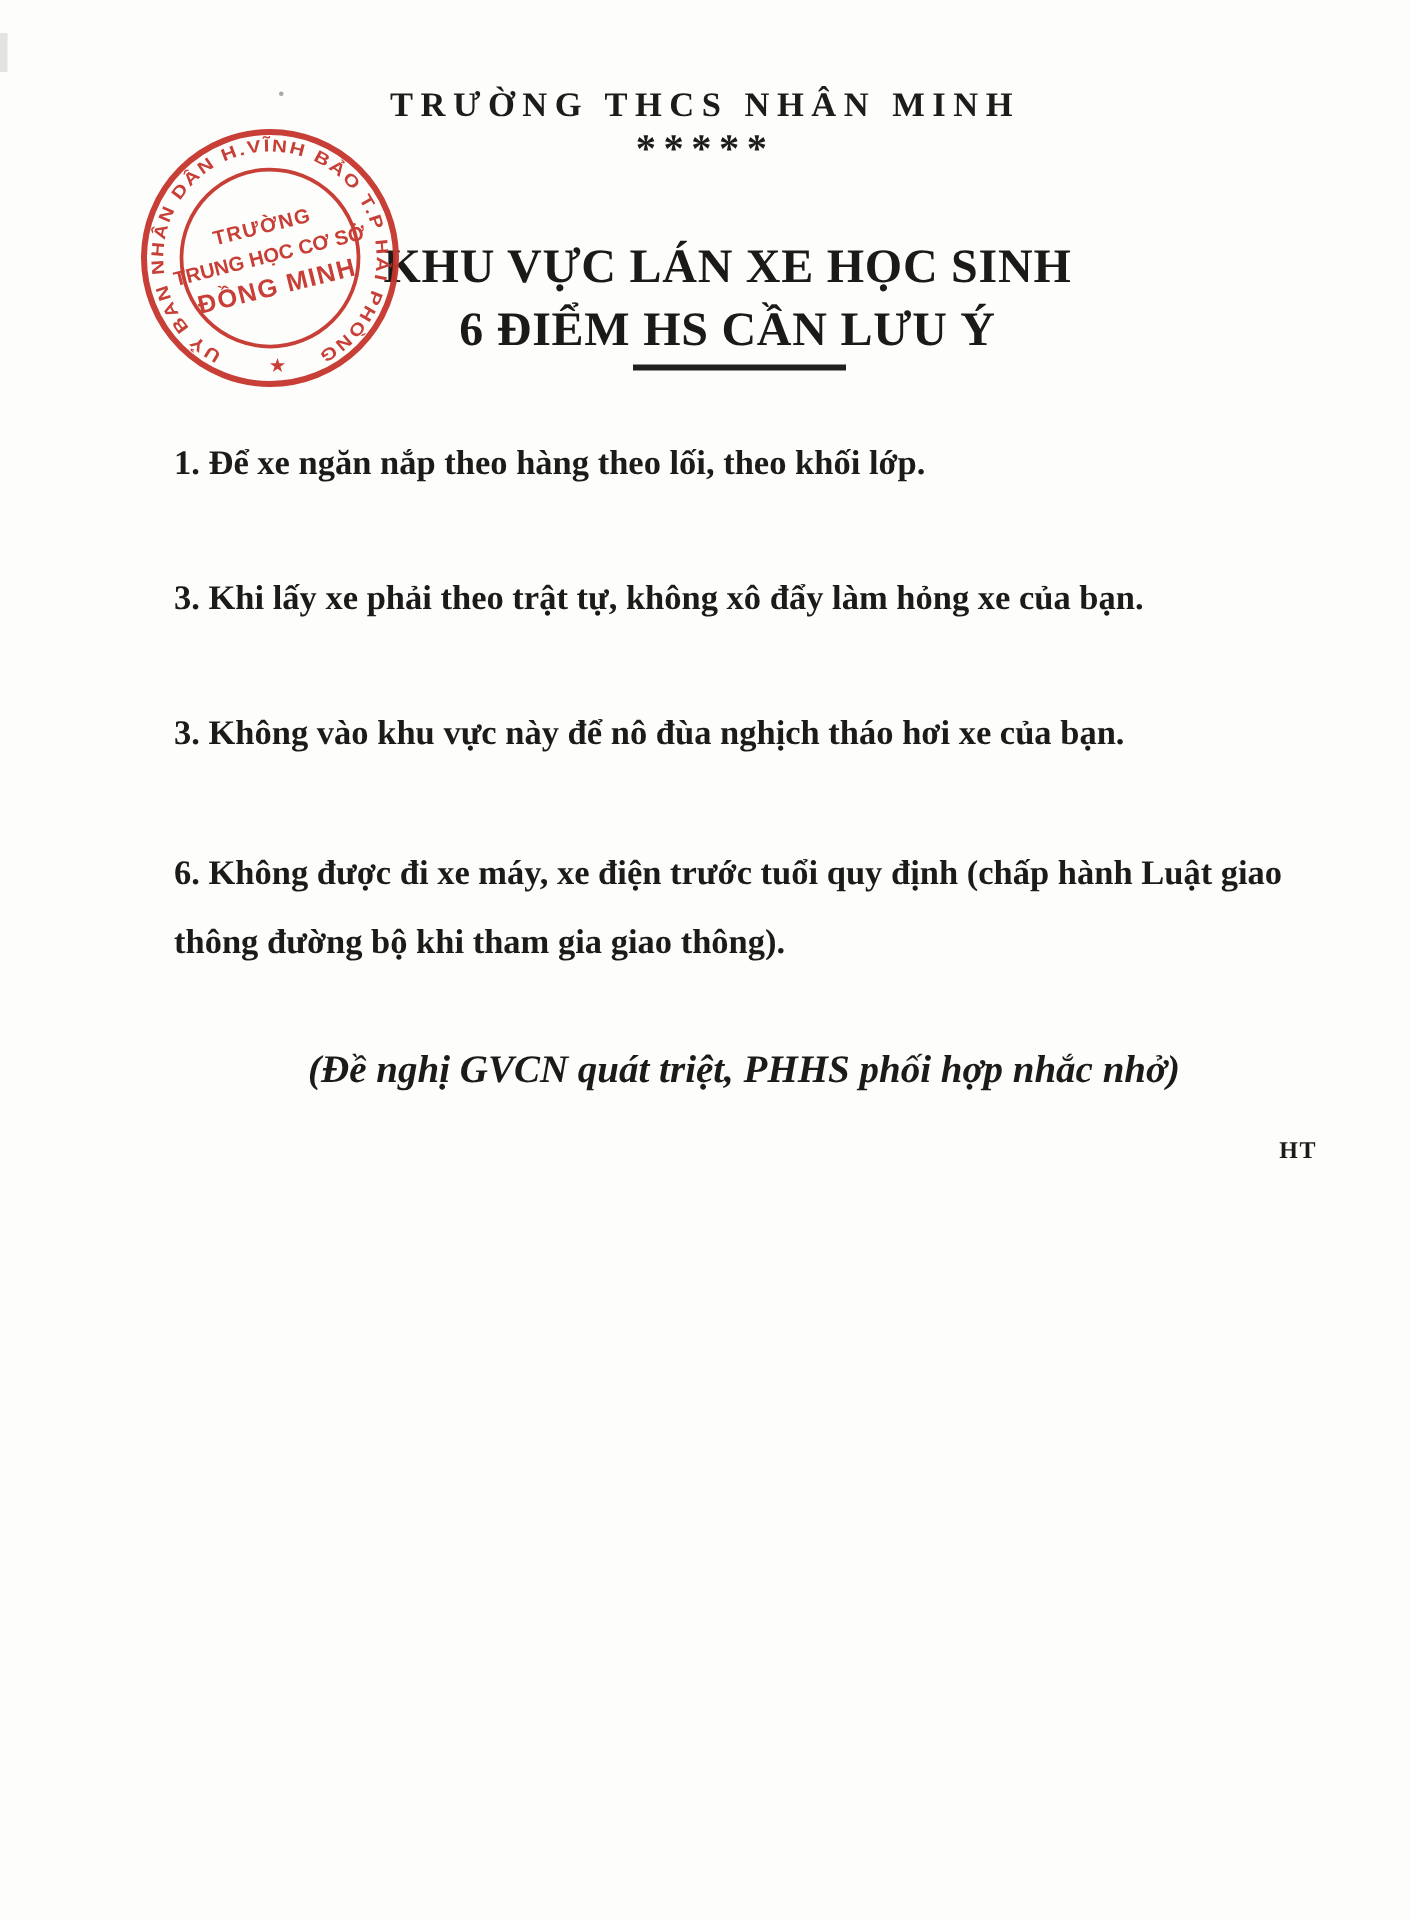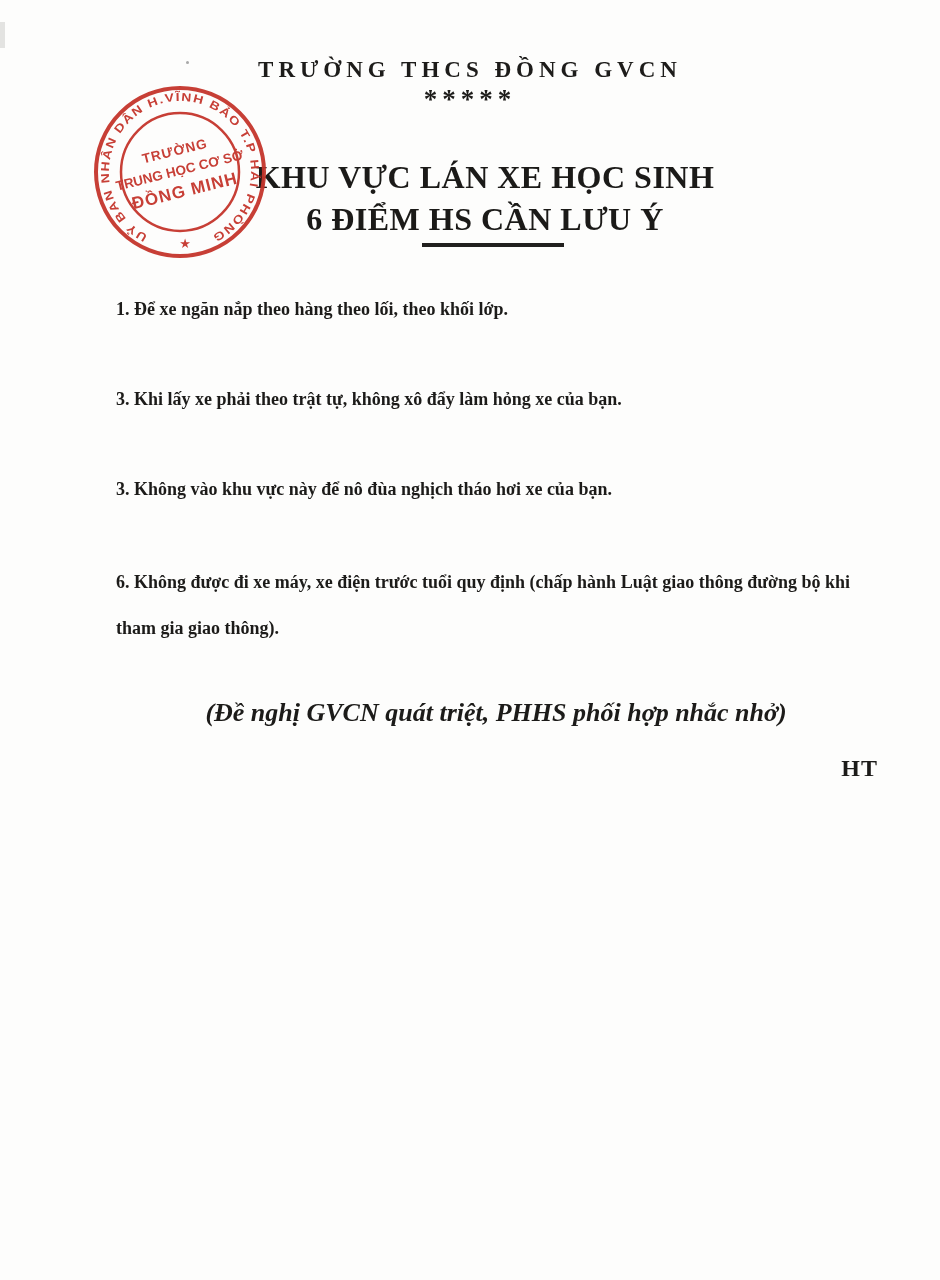--- a/index.html
+++ b/index.html
@@ -68,21 +68,21 @@
     transform: translateX(8px);
   }
 
   
   .items {
     margin-top: 42px;
     padding-left: 116px;
     padding-right: 58px;
   }
   .item {
-    font-size: 18px;
+    font-size: 23px;
     font-weight: 700;
     line-height: 40px;
     margin-bottom: 50px;
     color: #1c1b19;
     white-space: nowrap;
   }
   .item.wrap {
     white-space: normal;
     line-height: 46px;
     max-width: 772px;
@@ -97,21 +97,21 @@
     font-size: 26px;
     font-weight: 700;
     font-style: italic;
     line-height: 36px;
     color: #1c1b19;
   }
   .signature {
     margin-top: 22px;
     text-align: right;
     padding-right: 62px;
-    font-size: 24px;
+    font-size: 16px;
     font-weight: 700;
     letter-spacing: 1px;
     line-height: 30px;
     color: #1c1b19;
   }
 
   
   .speck-1 {
     position: absolute; left: 186px; top: 61px;
     width: 3px; height: 3px; border-radius: 50%;
@@ -146,21 +146,21 @@
 
       <g transform="rotate(-14 90 90)" fill="#c5352c" text-anchor="middle" font-family="Liberation Sans, DejaVu Sans, sans-serif" font-weight="700">
         <text x="90" y="73" font-size="13.5" letter-spacing="1">TRƯỜNG</text>
         <text x="90" y="93" font-size="13.5">TRUNG HỌC CƠ SỞ</text>
         <text x="90" y="115" font-size="17" letter-spacing="1">ĐỒNG MINH</text>
       </g>
     </svg>
   </div>
 
   <div class="header">
-    <div class="school-name">TRƯỜNG THCS ĐỒNG GVCN</div>
+    <div class="school-name">TRƯỜNG THCS NHÂN MINH</div>
     <div class="stars">*****</div>
   </div>
 
   <div class="title-block">
     <div class="title-line">KHU VỰC LÁN XE HỌC SINH</div>
     <div class="title-line">6 ĐIỂM HS CẦN LƯU Ý</div>
     <div class="title-underline"></div>
   </div>
 
   <div class="items">

